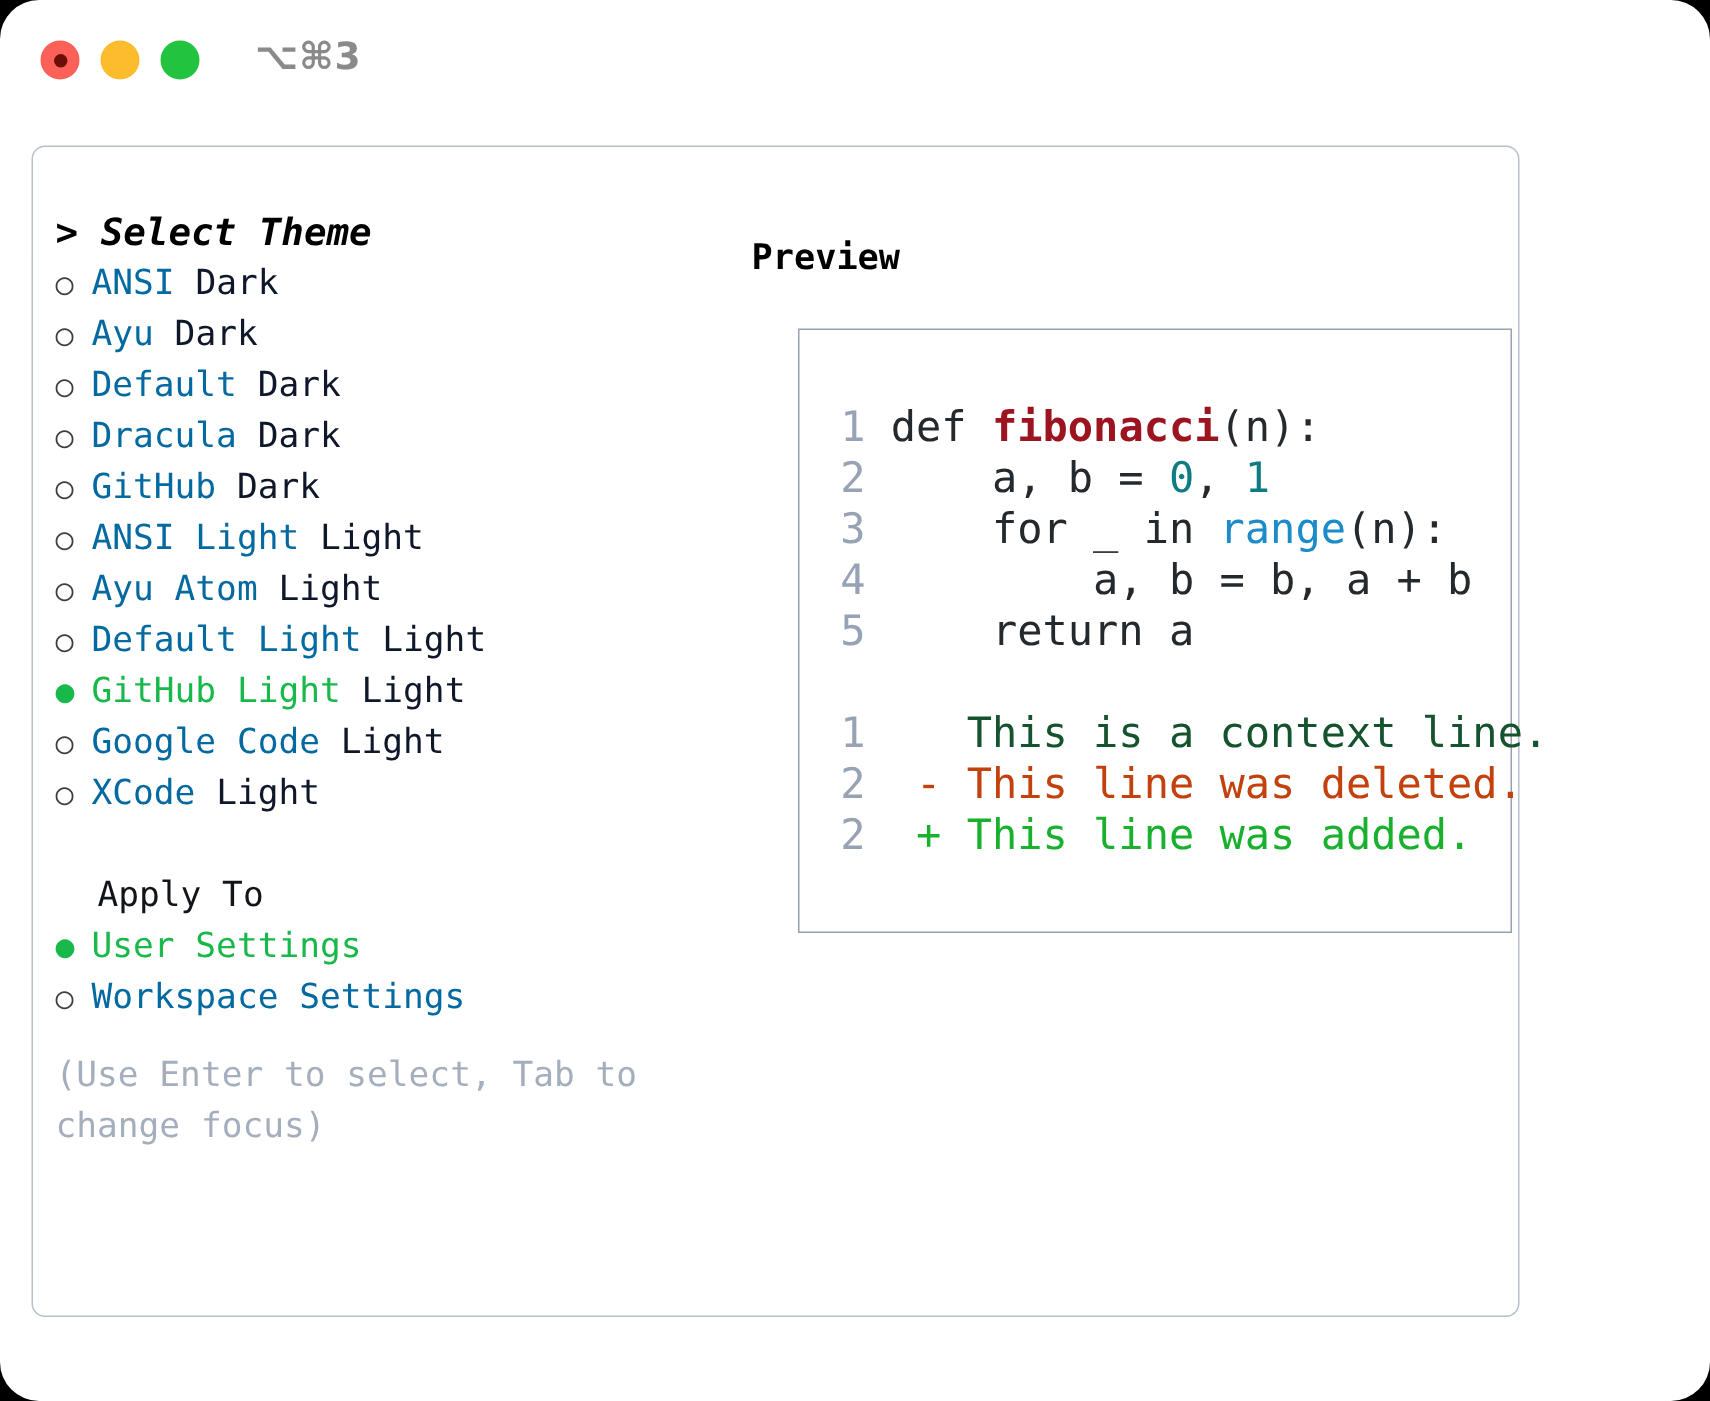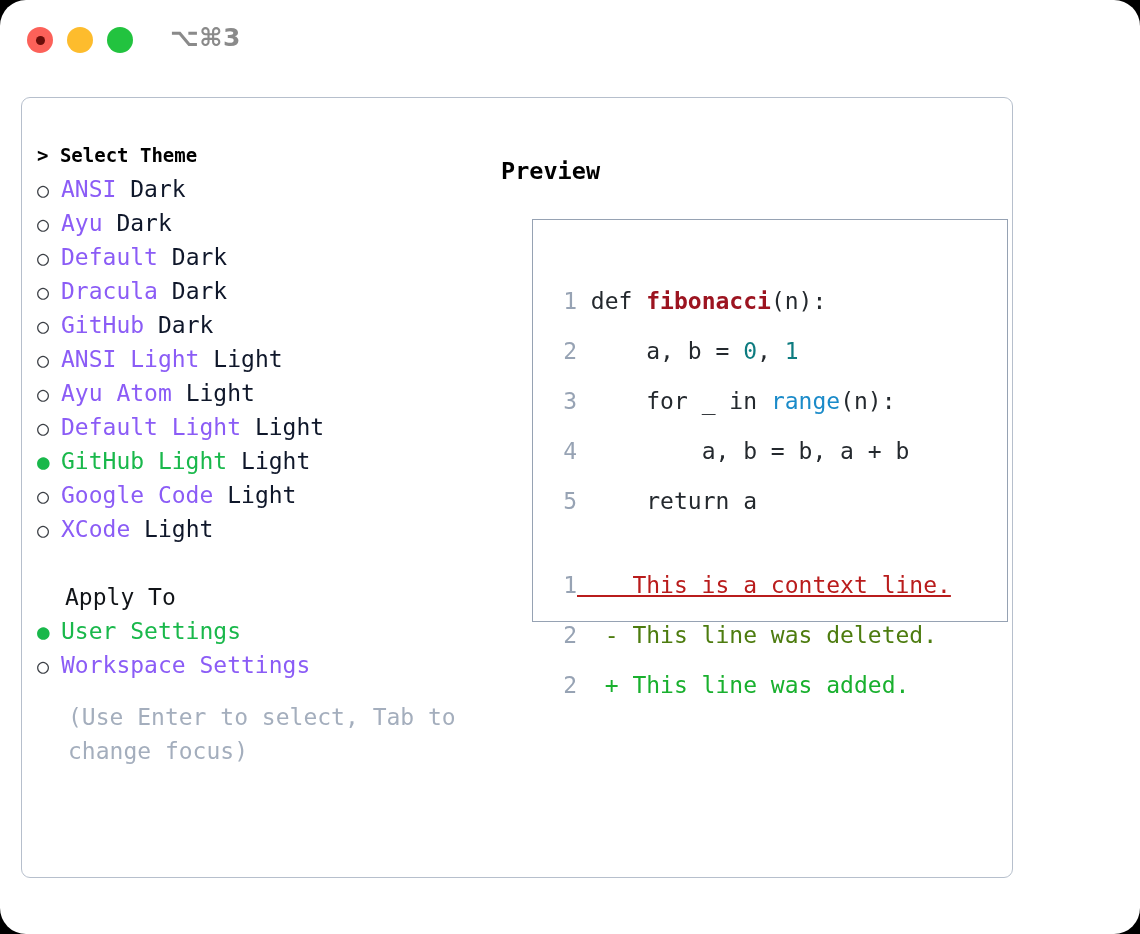--- a/index.html
+++ b/index.html
@@ -95,52 +95,52 @@
     height: 34px;
     line-height: 34px;
     font-size: 23px;
     white-space: pre;
     color: #202124;
   }
 
   #select-theme-header {
     font-weight: 700;
     color: #000000;
-    font-size: 19px;
+    font-size: 25px;
+    font-style: italic;
   }
   .prompt-caret { font-weight: 700; color: #000000; }
 
   .radio-mark {
     display: inline-block;
     width: 24px;
     font-size: 20px;
     color: #3b3f45;
   }
   .radio-mark.on { color: #19b84b; font-size: 21px; }
 
-  .item-label { color: #8b5cf6; }
+  .item-label { color: #0369a1; }
   .item-label.selected { color: #19b84b; }
   .item-variant { color: #0f172a; }
 
   .section-title {
     font-weight: 400;
     color: #111418;
     padding-left: 28px;
   }
 
   .spacer-row { height: 34px; }
 
   #hint-text {
     margin-top: 18px;
     font-size: 23px;
     line-height: 34px;
     color: #a4aebd;
     white-space: pre-wrap;
     width: 410px;
-    margin-left: 31px;
   }
 
   
   #preview-header {
     font-size: 23.5px;
     font-weight: 700;
     color: #000000;
     line-height: 34px;
     height: 34px;
   }
@@ -157,41 +157,40 @@
   }
 
   #code-area {
     position: absolute;
     left: 18px;
     top: 48px;
     width: 440px;
   }
 
   .code-line {
-    font-size: 23px;
+    font-size: 28px;
     line-height: 34px;
     height: 34px;
     white-space: pre;
     color: #24292e;
-    margin-top: 16px;
   }
   .lineno {
     display: inline-block;
     width: 26px;
     text-align: right;
     color: #97a3b4;
   }
 
   .tok-fn    { color: #9c1420; font-weight: 700; }
   .tok-num   { color: #0e7c80; }
   .tok-call  { color: #1b8bc9; }
   .tok-plain { color: #24292e; }
 
-  .diff-ctx { color: #b91c1c; text-decoration: underline; }
-  .diff-del { color: #4d7c0f; }
+  .diff-ctx { color: #14532d; }
+  .diff-del { color: #c2410c; }
   .diff-add { color: #19b02e; }
 
   .diff-gap { height: 34px; }
 </style>
 </head>
 <body>
 
 <div id="app-window">
 
   <div id="titlebar">

